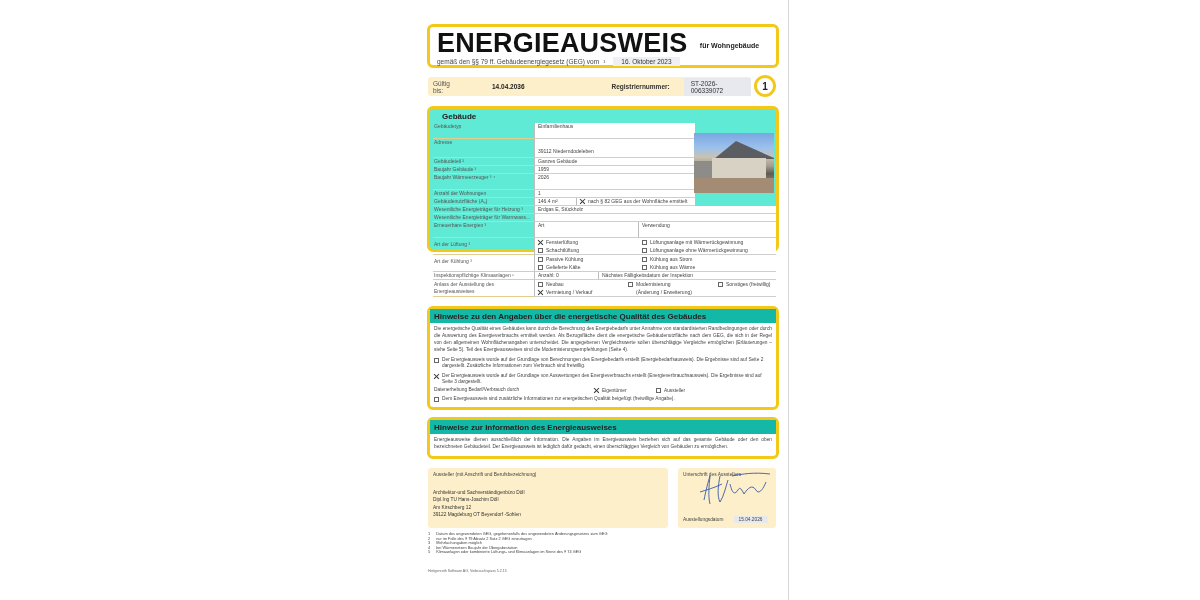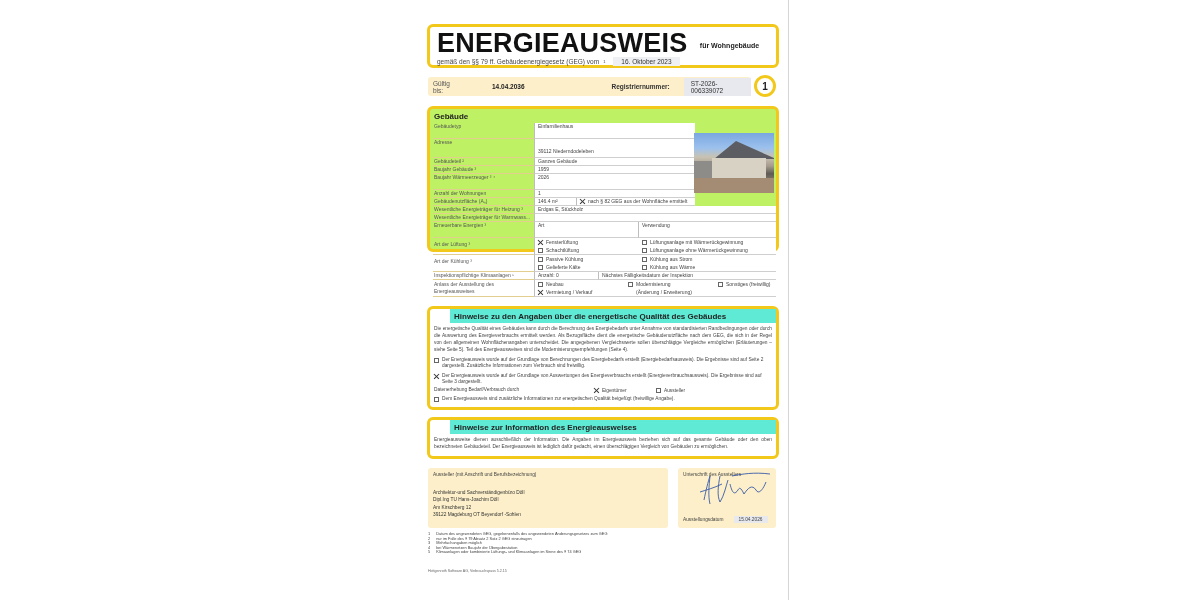--- a/index.html
+++ b/index.html
@@ -51,21 +51,22 @@
   .vb-regval { margin-left: 14px; background: #e7e9ee; padding: 2px 7px; color: #333; }
   .pagenum {
     position: absolute; left: 329px; top: 53px; width: 22px; height: 22px;
     border: 3px solid #f2c81b; border-radius: 50%; box-sizing: border-box;
     display: flex; align-items: center; justify-content: center;
     font-size: 10px; font-weight: bold; background: #fff;
   }
   
   .gebaeude {
     position: absolute; left: 2px; top: 84px; width: 352px; height: 146px;
-    background: #bef264;
+    background: #5eead4;
+    padding-left: 8px;
   }
   .sec-title {
     font-size: 8px; font-weight: bold; padding: 3px 4px 2px 4px; color: #222;
   }
   .grid { position: absolute; left: 3px; top: 14px; width: 343px; font-size: 5px; color: #555; }
   .row { position: absolute; left: 0; display: flex; }
   .lab { width: 101px; padding-left: 1px; box-sizing: border-box; border-bottom: 1px solid #e2cf8f; height: 100%; }
   .val { background: #fff; border-left: 1px solid #bdbdbd; border-bottom: 1px solid #cfcfcf; padding-left: 3px; box-sizing: border-box; height: 100%; color: #444; }
   .photo {
     position: absolute; left: 264px; top: 24px; width: 80px; height: 60px;
@@ -80,21 +81,21 @@
   .chk { display: inline-block; width: 5px; height: 5px; border: 0.7px solid #666; box-sizing: border-box; margin-right: 3px; vertical-align: -1px; position: relative; }
   .chk.x::before, .chk.x::after { content: ""; position: absolute; left: -1px; top: 2px; width: 7px; height: 0.8px; background: #333; }
   .chk.x::before { transform: rotate(45deg); }
   .chk.x::after { transform: rotate(-45deg); }
   .chk.x { border: none; }
   
   .hinweise1 {
     position: absolute; left: 2px; top: 284px; width: 352px; height: 104px;
     background: #fff;
   }
-  .hinweise1 .hd, .hinweise2 .hd { background: #5eead4; margin-left: 20px; }
+  .hinweise1 .hd, .hinweise2 .hd { background: #14b8a6; }
   .para { font-size: 4.8px; line-height: 6.9px; color: #444; padding: 3px 4px 0 4px; text-align: justify; }
   .opt { font-size: 4.8px; line-height: 6.6px; color: #444; padding: 1px 4px 0 4px; display: flex; }
   .opt .chk { flex: none; margin-top: 1px; }
   
   .hinweise2 {
     position: absolute; left: 2px; top: 395px; width: 352px; height: 42px; background: #fff;
   }
   
   .aussteller {
     position: absolute; left: 3px; top: 446px; width: 240px; height: 60px;

